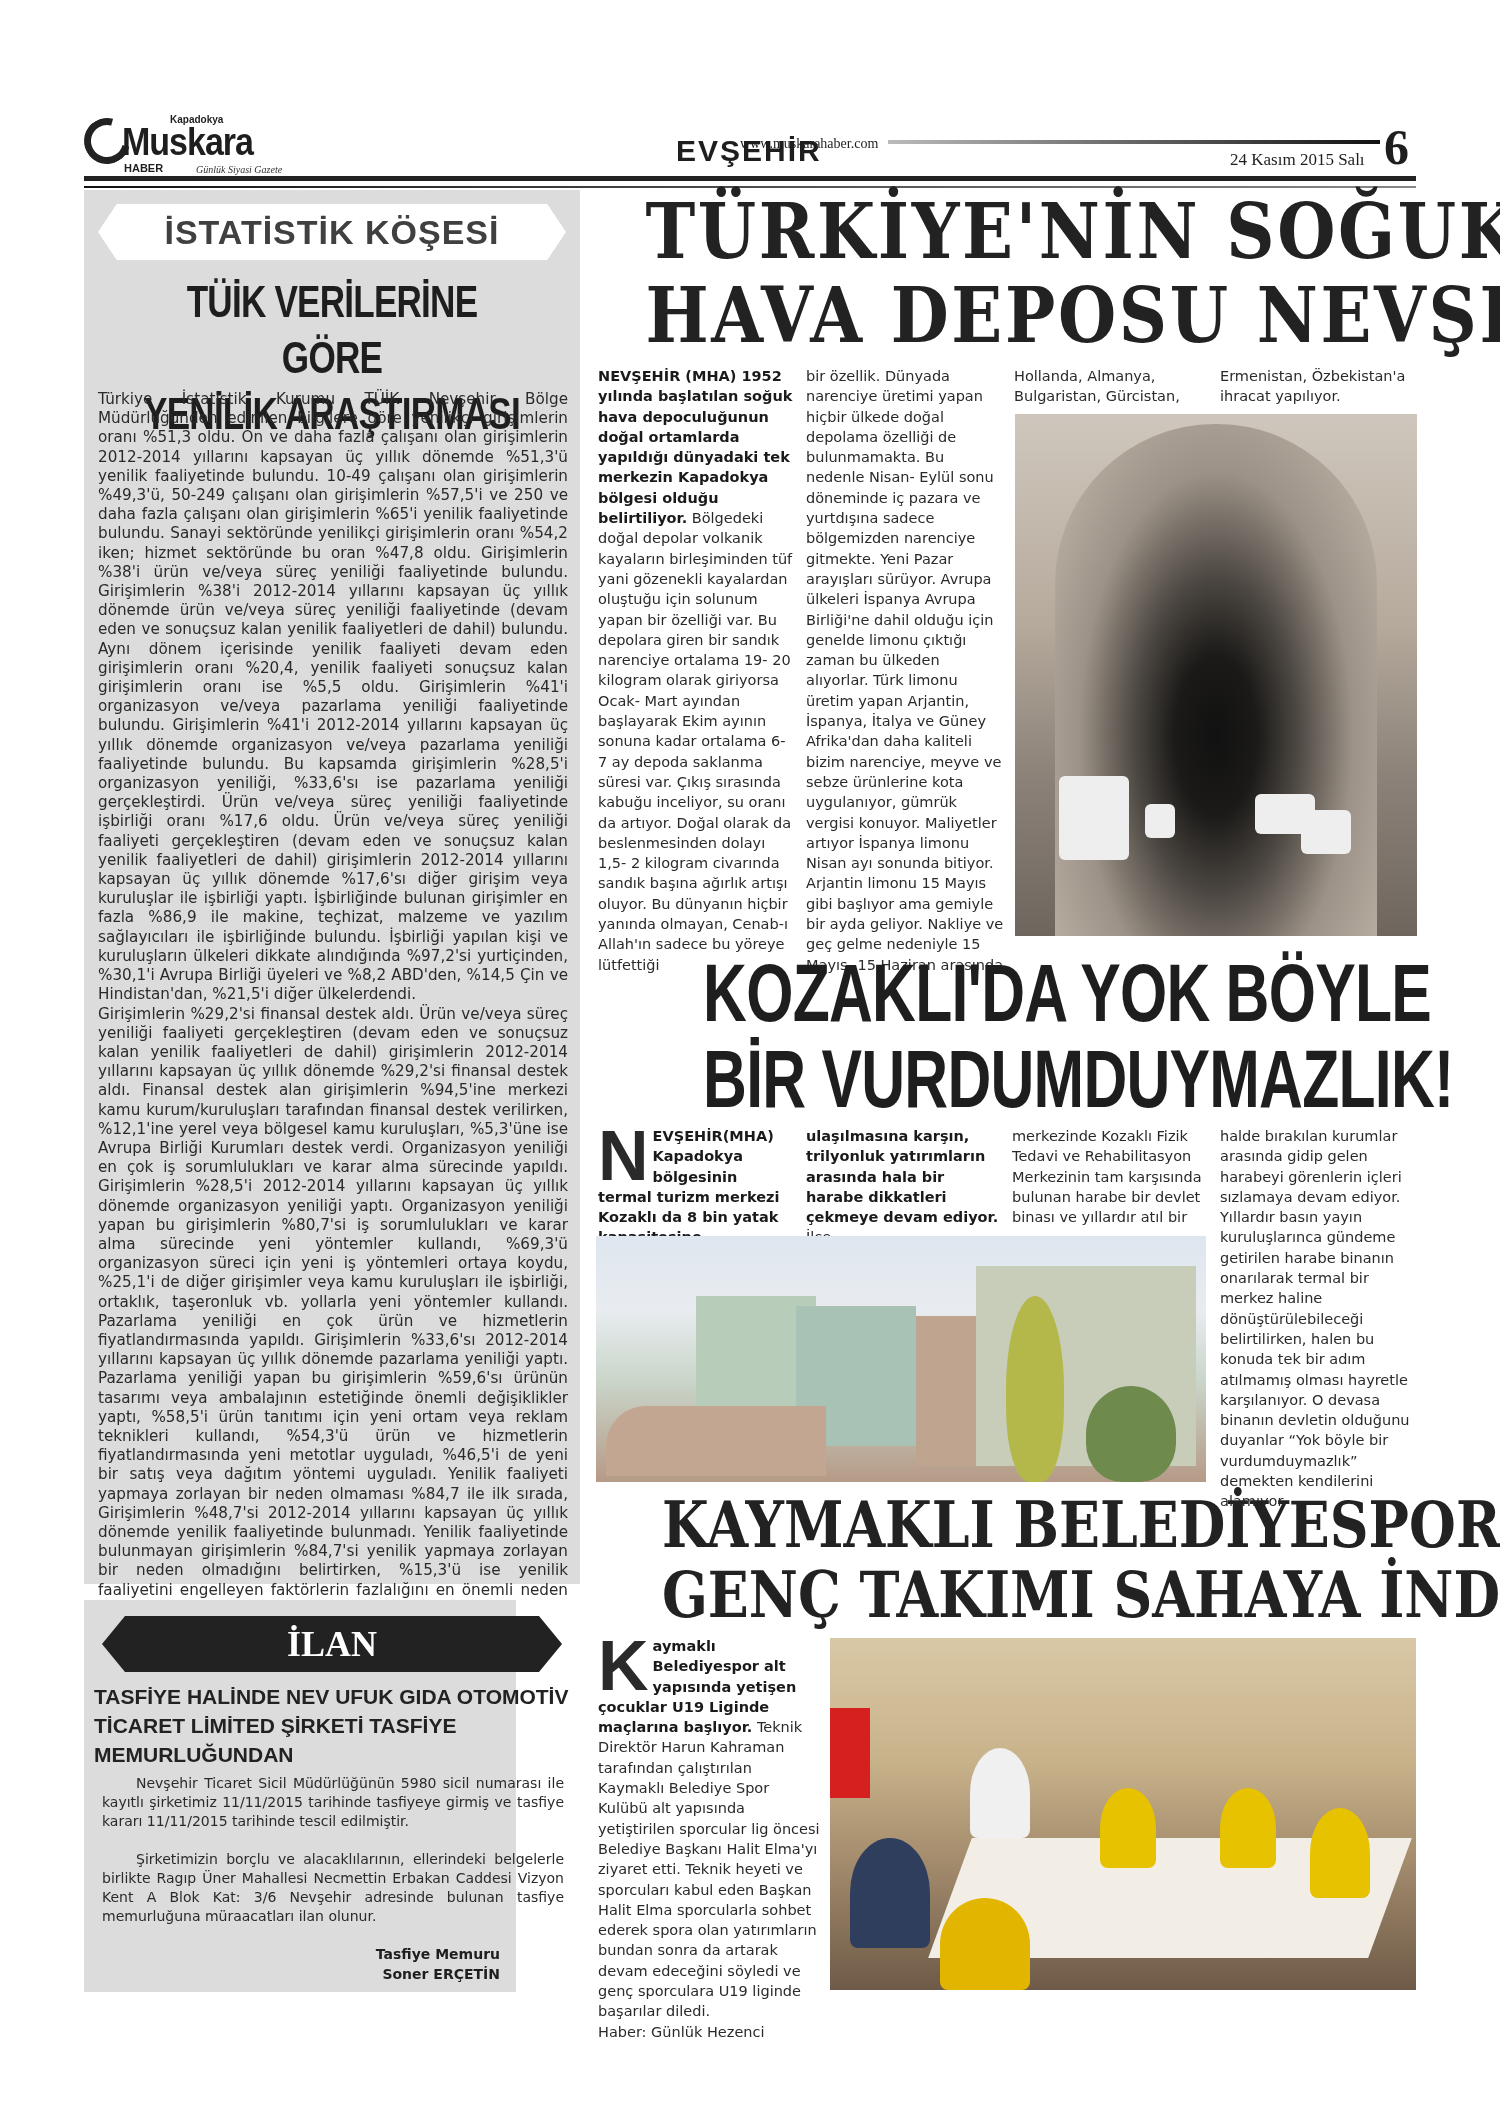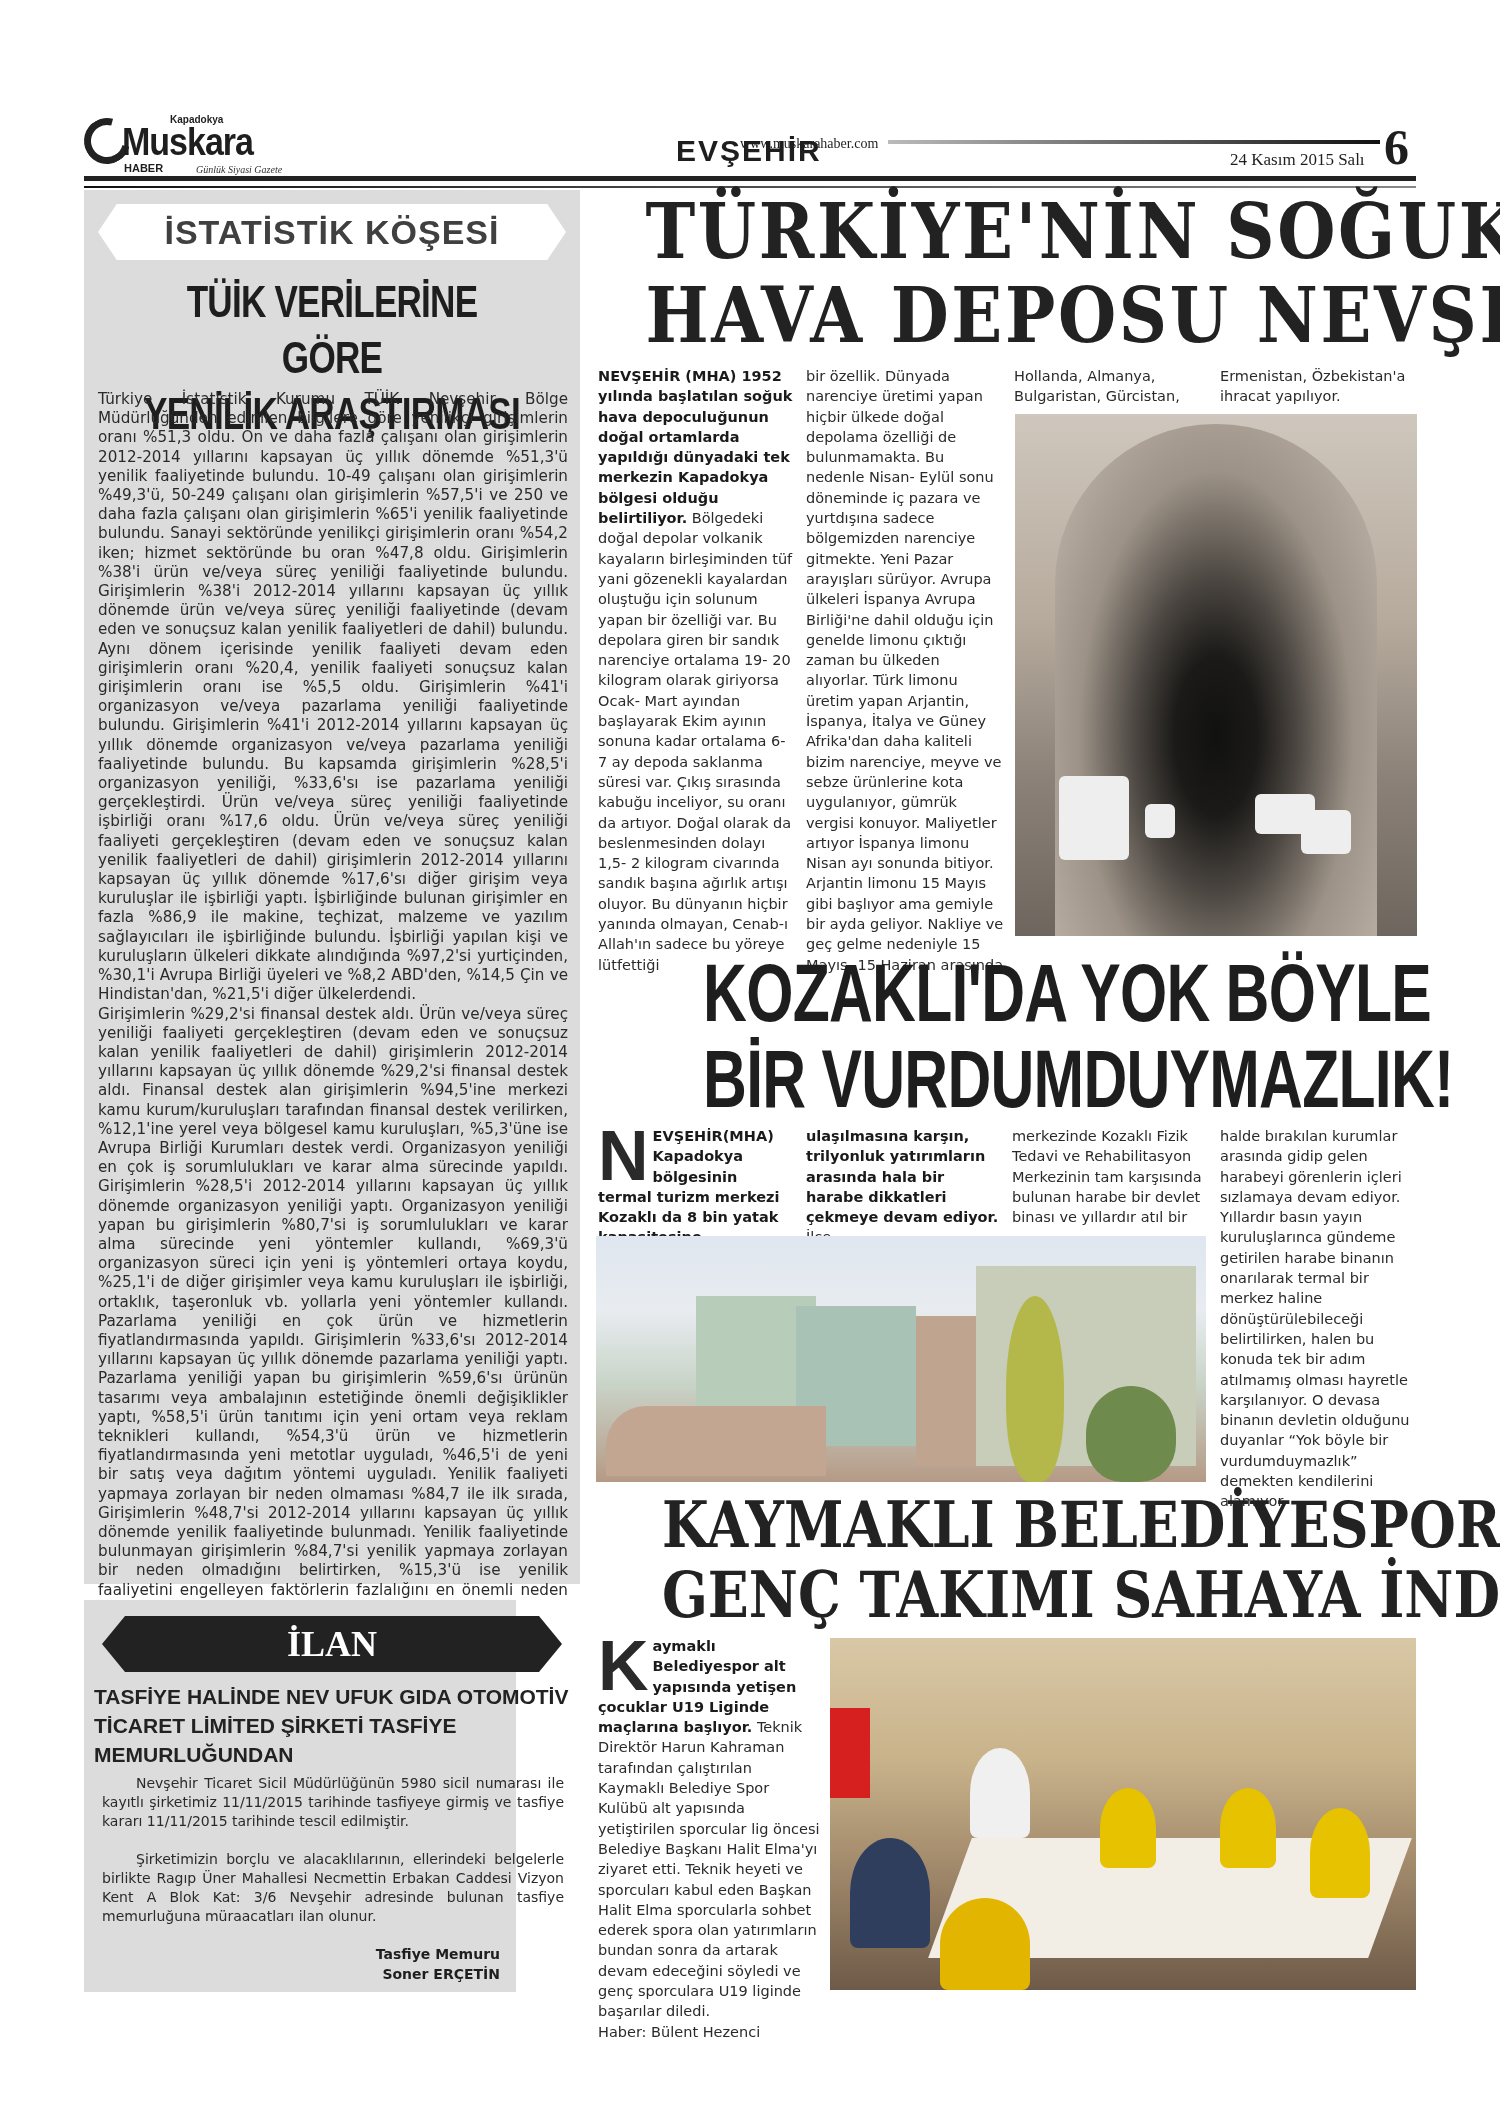--- a/index.html
+++ b/index.html
@@ -145,21 +145,21 @@
 </div>
 
 <div class="abs h-stencil h3">
   <div>KAYMAKLI BELEDİYESPOR</div>
   <div>GENÇ TAKIMI SAHAYA İNDİ</div>
 </div>
 <div class="abs col" style="left:598px;top:1636px;width:224px;">
   <span style="float:left;font:900 70px/60px 'Liberation Sans',sans-serif;margin:0 4px 0 0;">K</span>
   <b>aymaklı Belediyespor alt yapısında yetişen çocuklar U19 Liginde maçlarına başlıyor.</b>
   <span>Teknik Direktör Harun Kahraman tarafından çalıştırılan Kaymaklı Belediye Spor Kulübü alt yapısında yetiştirilen sporcular lig öncesi Belediye Başkanı Halit Elma'yı ziyaret etti. Teknik heyeti ve sporcuları kabul eden Başkan Halit Elma sporcularla sohbet ederek spora olan yatırımların bundan sonra da artarak devam edeceğini söyledi ve genç sporculara U19 liginde başarılar diledi.</span>
-  <div>Haber: Bülent Hezenci</div>
+  <div>Haber: Günlük Hezenci</div>
 </div>
 <div class="abs photo team">
   <div class="flag"></div>
   <div class="tbl"></div>
   <div class="person" style="left:140px;top:110px;width:60px;height:90px;background:#f0f0f0;"></div>
   <div class="person" style="left:270px;top:150px;width:56px;height:80px;background:#e6c200;"></div>
   <div class="person" style="left:390px;top:150px;width:56px;height:80px;background:#e6c200;"></div>
   <div class="person" style="left:480px;top:170px;width:60px;height:90px;background:#e6c200;"></div>
   <div class="person" style="left:20px;top:200px;width:80px;height:110px;background:#2f3e5c;"></div>
   <div class="person" style="left:110px;top:260px;width:90px;height:92px;background:#e2b600;"></div>

